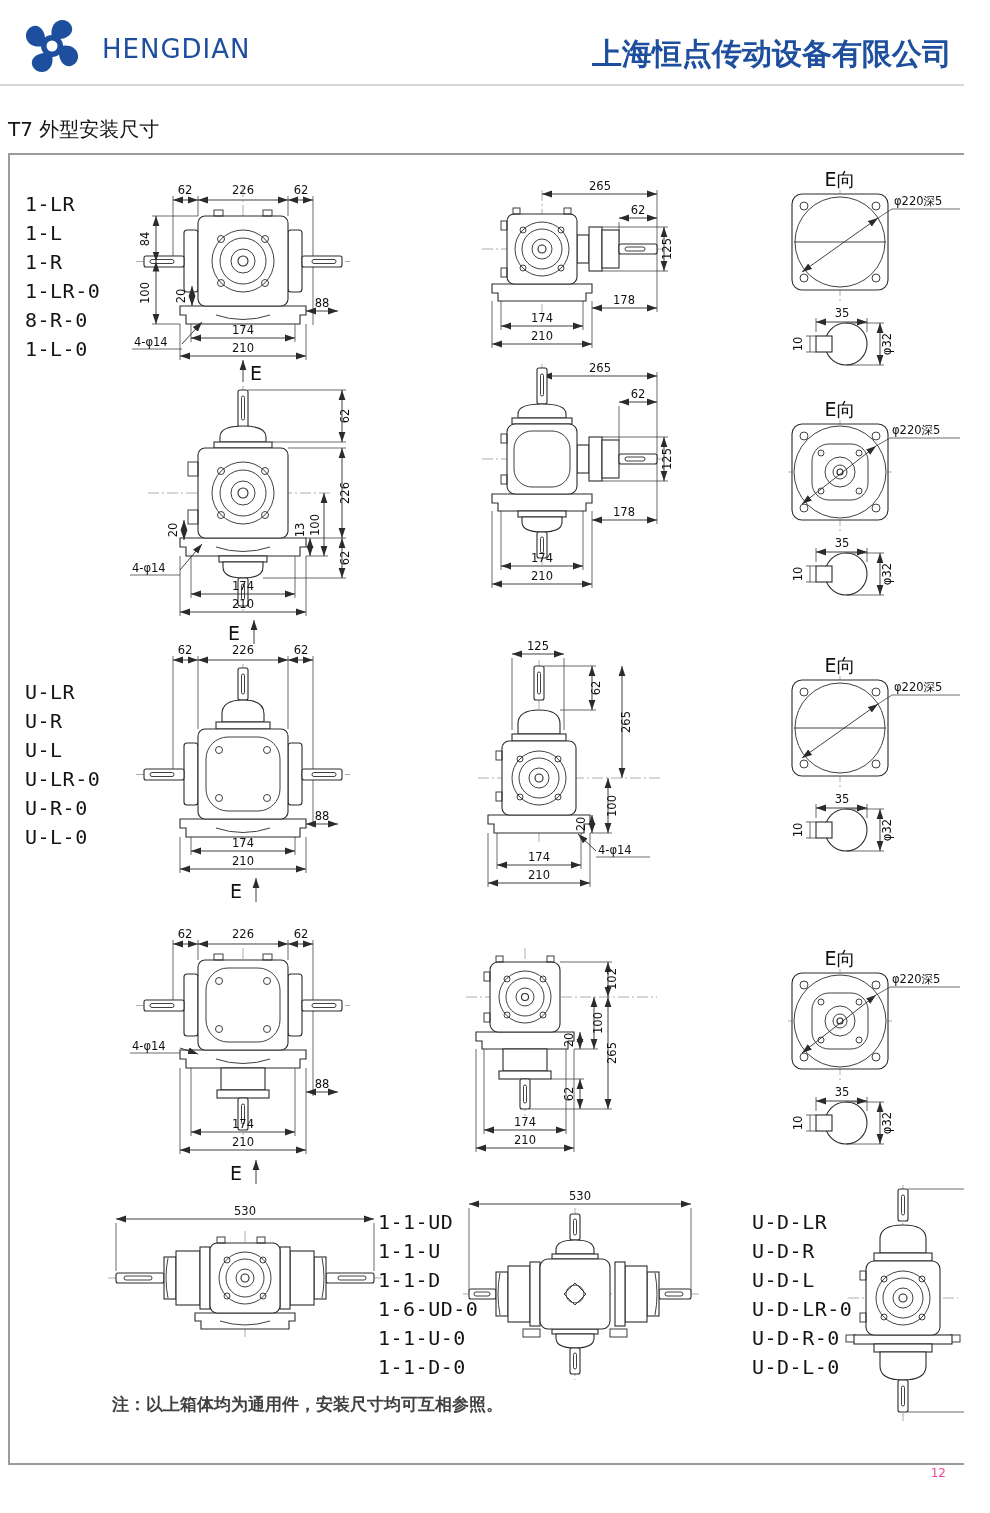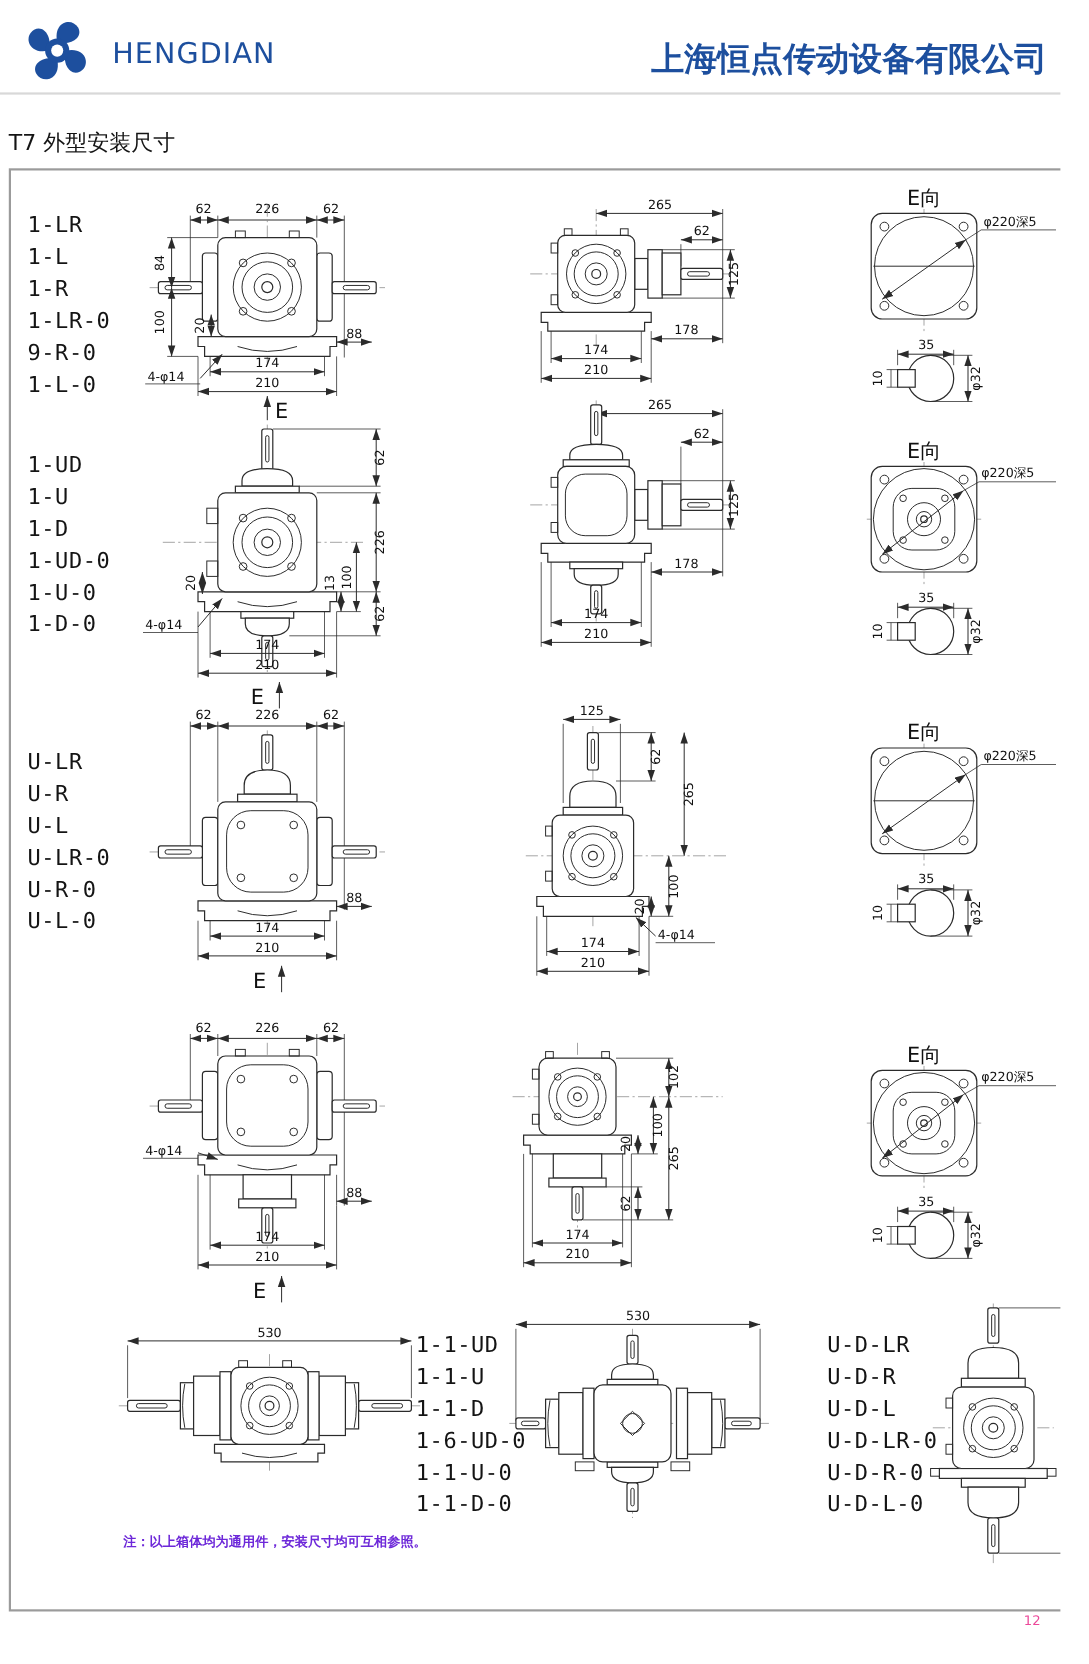--- a/index.html
+++ b/index.html
@@ -5,21 +5,21 @@
   *{margin:0;padding:0;box-sizing:border-box}
   html,body{background:#fff}
   body{width:990px;height:1513px;font-family:"DejaVu Sans",sans-serif;position:relative}
   #page{position:relative;width:964px;height:1513px;background:#fff;overflow:hidden}
   .brand-txt{position:absolute;left:102px;top:34px;font-size:26px;letter-spacing:1px;color:var(--brand-blue,#1d4f9e);font-weight:500}
   .company{position:absolute;right:12px;top:34px;font-size:30px;font-weight:bold;color:var(--brand-blue,#1d4f9e)}
   .header-rule{position:absolute;left:0;top:84px;width:990px;height:2px;background:#d8d8d8}
   .page-title{position:absolute;left:8px;top:116px;font-size:20px;color:#141414}
   .frame{position:absolute;left:8px;top:153px;width:972px;height:1312px;border:2px solid var(--frame-border,#9b9b9b)}
   .codes{position:absolute;font-family:"DejaVu Sans Mono",monospace;font-size:20px;color:#141414;line-height:29px;letter-spacing:.5px;white-space:nowrap}
-  .note{position:absolute;left:112px;top:1393px;font-size:12px;font-weight:bold;color:#6d28d9}
+  .note{position:absolute;left:112px;top:1393px;font-size:17px;font-weight:bold;color:#404040}
   .pageno{position:absolute;right:18px;top:1466px;font-size:12px;color:#ec4899}
   .watermark{position:absolute;left:118px;top:740px;font-size:86px;letter-spacing:14px;color:var(--watermark,#e4e4e4);opacity:.55;z-index:3;pointer-events:none;white-space:nowrap}
   svg.drw{position:absolute;overflow:visible}
   .b{fill:#fff;stroke:var(--line,#2b2b2b);stroke-width:1.1}
   .t{fill:none;stroke:var(--line,#2b2b2b);stroke-width:.9}
   .ext{stroke:var(--line,#2b2b2b);stroke-width:.7}
   .dim{stroke:var(--line,#2b2b2b);stroke-width:.9}
   .cl{stroke:#8a8a8a;stroke-width:.7;stroke-dasharray:11 3 2 3}
   .dt{font:11.5px "DejaVu Sans",sans-serif;fill:#111}
   .vt{font:19px "DejaVu Sans",sans-serif;fill:#111}
@@ -58,21 +58,21 @@
   <div class="header-rule"></div>
 
   <div class="page-title">T7 外型安装尺寸</div>
   <div class="frame"></div>
 
   <div class="codes" style="left:25px;top:190px">
     <div>1-LR</div>
     <div>1-L</div>
     <div>1-R</div>
     <div>1-LR-0</div>
-    <div>9-R-0</div>
+    <div>8-R-0</div>
     <div>1-L-0</div>
   </div>
 
   <svg class="drw" style="left:118px;top:170px" width="240" height="214">
     <line class="ext" x1="55" y1="26" x2="55" y2="88"></line>
       <line class="ext" x1="80" y1="26" x2="80" y2="46"></line>
       <line class="ext" x1="170" y1="26" x2="170" y2="46"></line>
       <line class="ext" x1="195" y1="26" x2="195" y2="155"></line>
     <line class="dim" x1="55" y1="30" x2="80" y2="30" marker-start="url(#mS)" marker-end="url(#mE)"></line>
       <line class="dim" x1="80" y1="30" x2="170" y2="30" marker-start="url(#mS)" marker-end="url(#mE)"></line>
@@ -193,28 +193,20 @@
     <line class="ext" x1="44" y1="170" x2="34" y2="170"></line>
       <line class="ext" x1="44" y1="186" x2="34" y2="186"></line>
     <line class="ext" x1="38" y1="170" x2="38" y2="186"></line>
     <text class="dt" transform="rotate(-90 30 178)" x="30" y="178">10</text>
     <line class="ext" x1="74" y1="157" x2="112" y2="157"></line>
       <line class="ext" x1="74" y1="199" x2="112" y2="199"></line>
     <line class="dim" x1="108" y1="157" x2="108" y2="199" marker-start="url(#mS)" marker-end="url(#mE)"></line>
     <text class="dt" transform="rotate(-90 119 178)" x="119" y="178">φ32</text>
   </svg>
 
-  <div class="codes" style="left:25px;top:408px">
-    <div>1-UD</div>
-    <div>1-U</div>
-    <div>1-D</div>
-    <div>1-UD-0</div>
-    <div>1-U-0</div>
-    <div>1-D-0</div>
-  </div>
 
   <svg class="drw" style="left:118px;top:382px" width="250" height="268">
     <line class="cl" x1="125" y1="4" x2="125" y2="230"></line>
       <line class="cl" x1="30" y1="111" x2="214" y2="111"></line>
     <rect class="b" x="120" y="8" width="10" height="38" rx="2"></rect>
       <rect class="t" x="123.5" y="14" width="3" height="24" rx="1.5"></rect>
     <path class="b" d="M102,60 v-5 q0,-11 23,-11 q23,0 23,11 v5 z"></path>
       <rect class="b" x="96" y="60" width="58" height="6"></rect>
     <path class="b" d="M62,156 h126 v9 h-6 v9 h-114 v-9 h-6 z"></path>
       <path class="t" d="M98,165 q27,9 54,0"></path>

